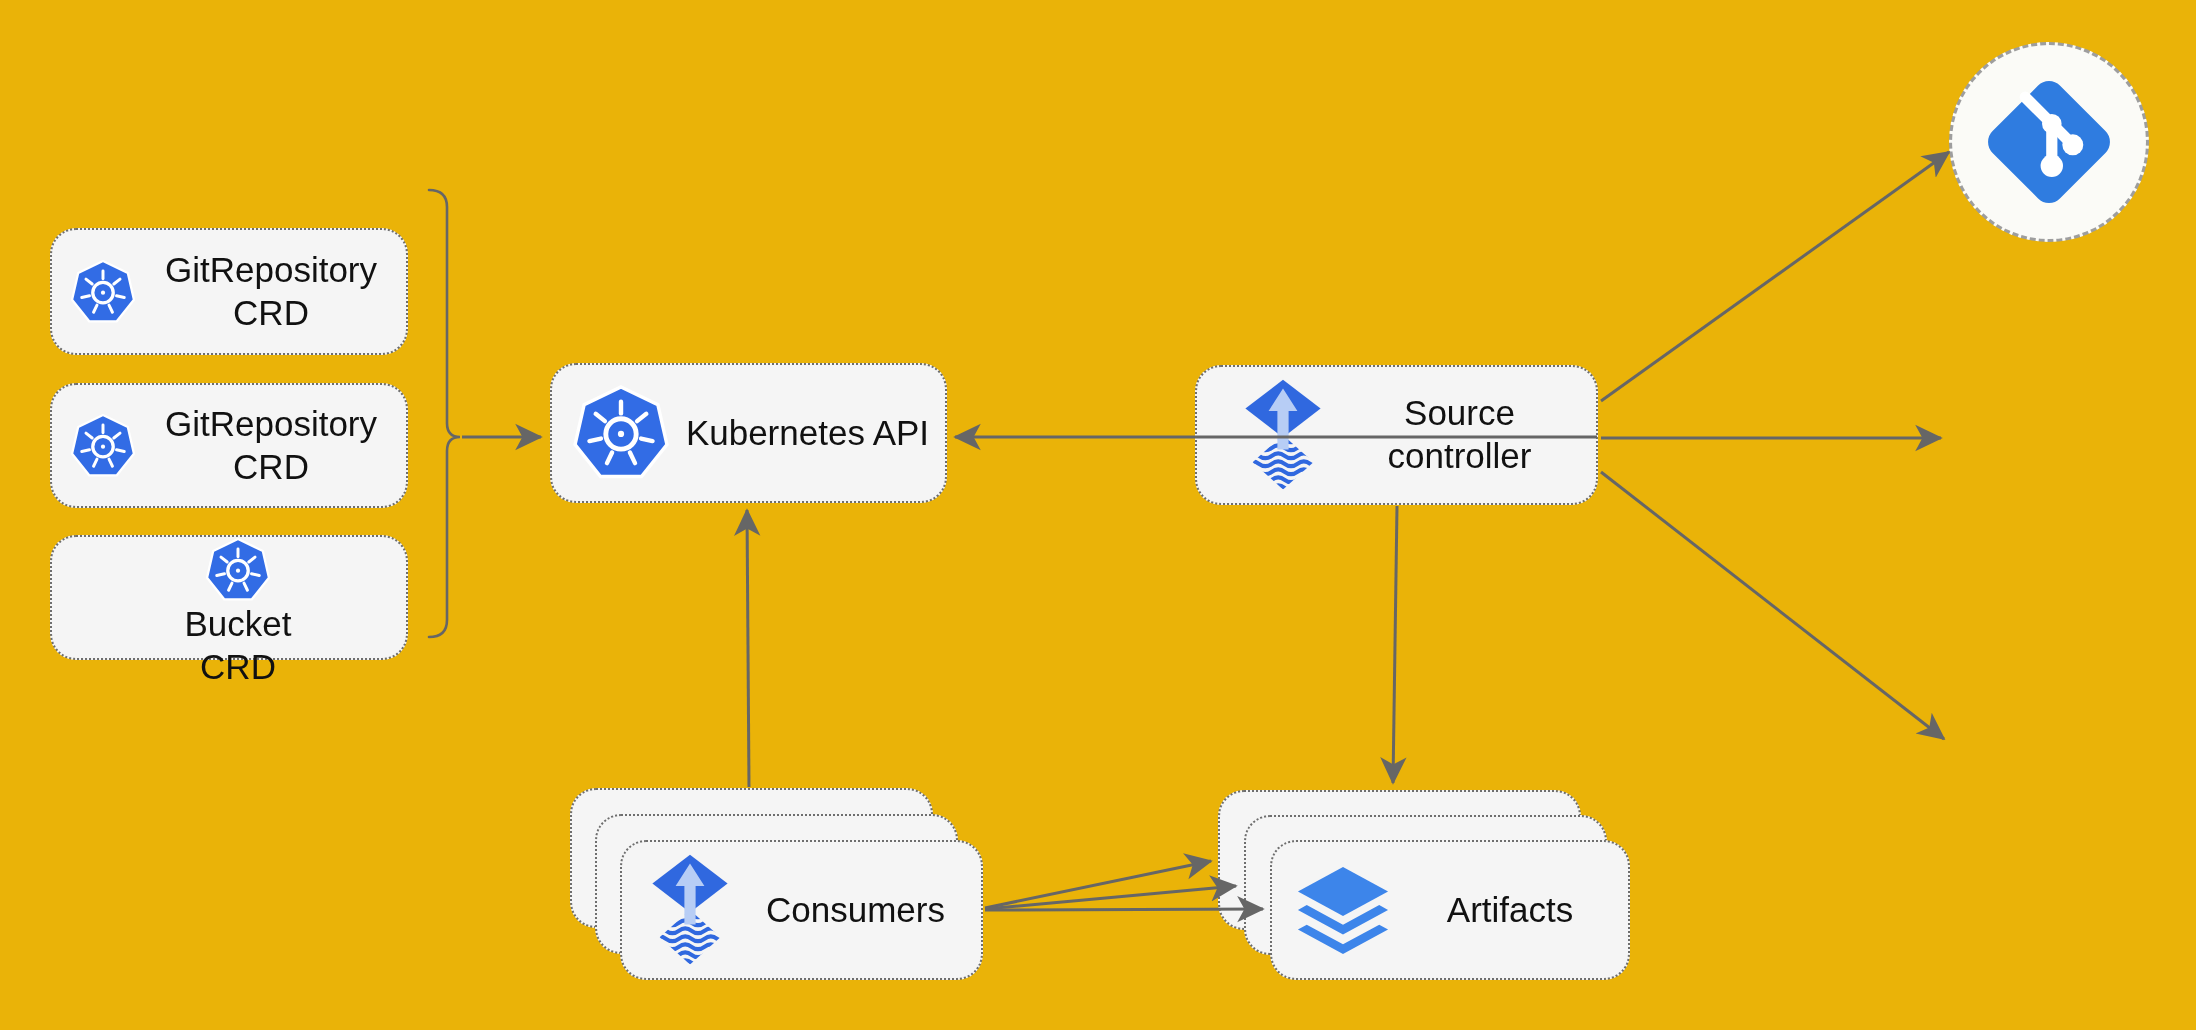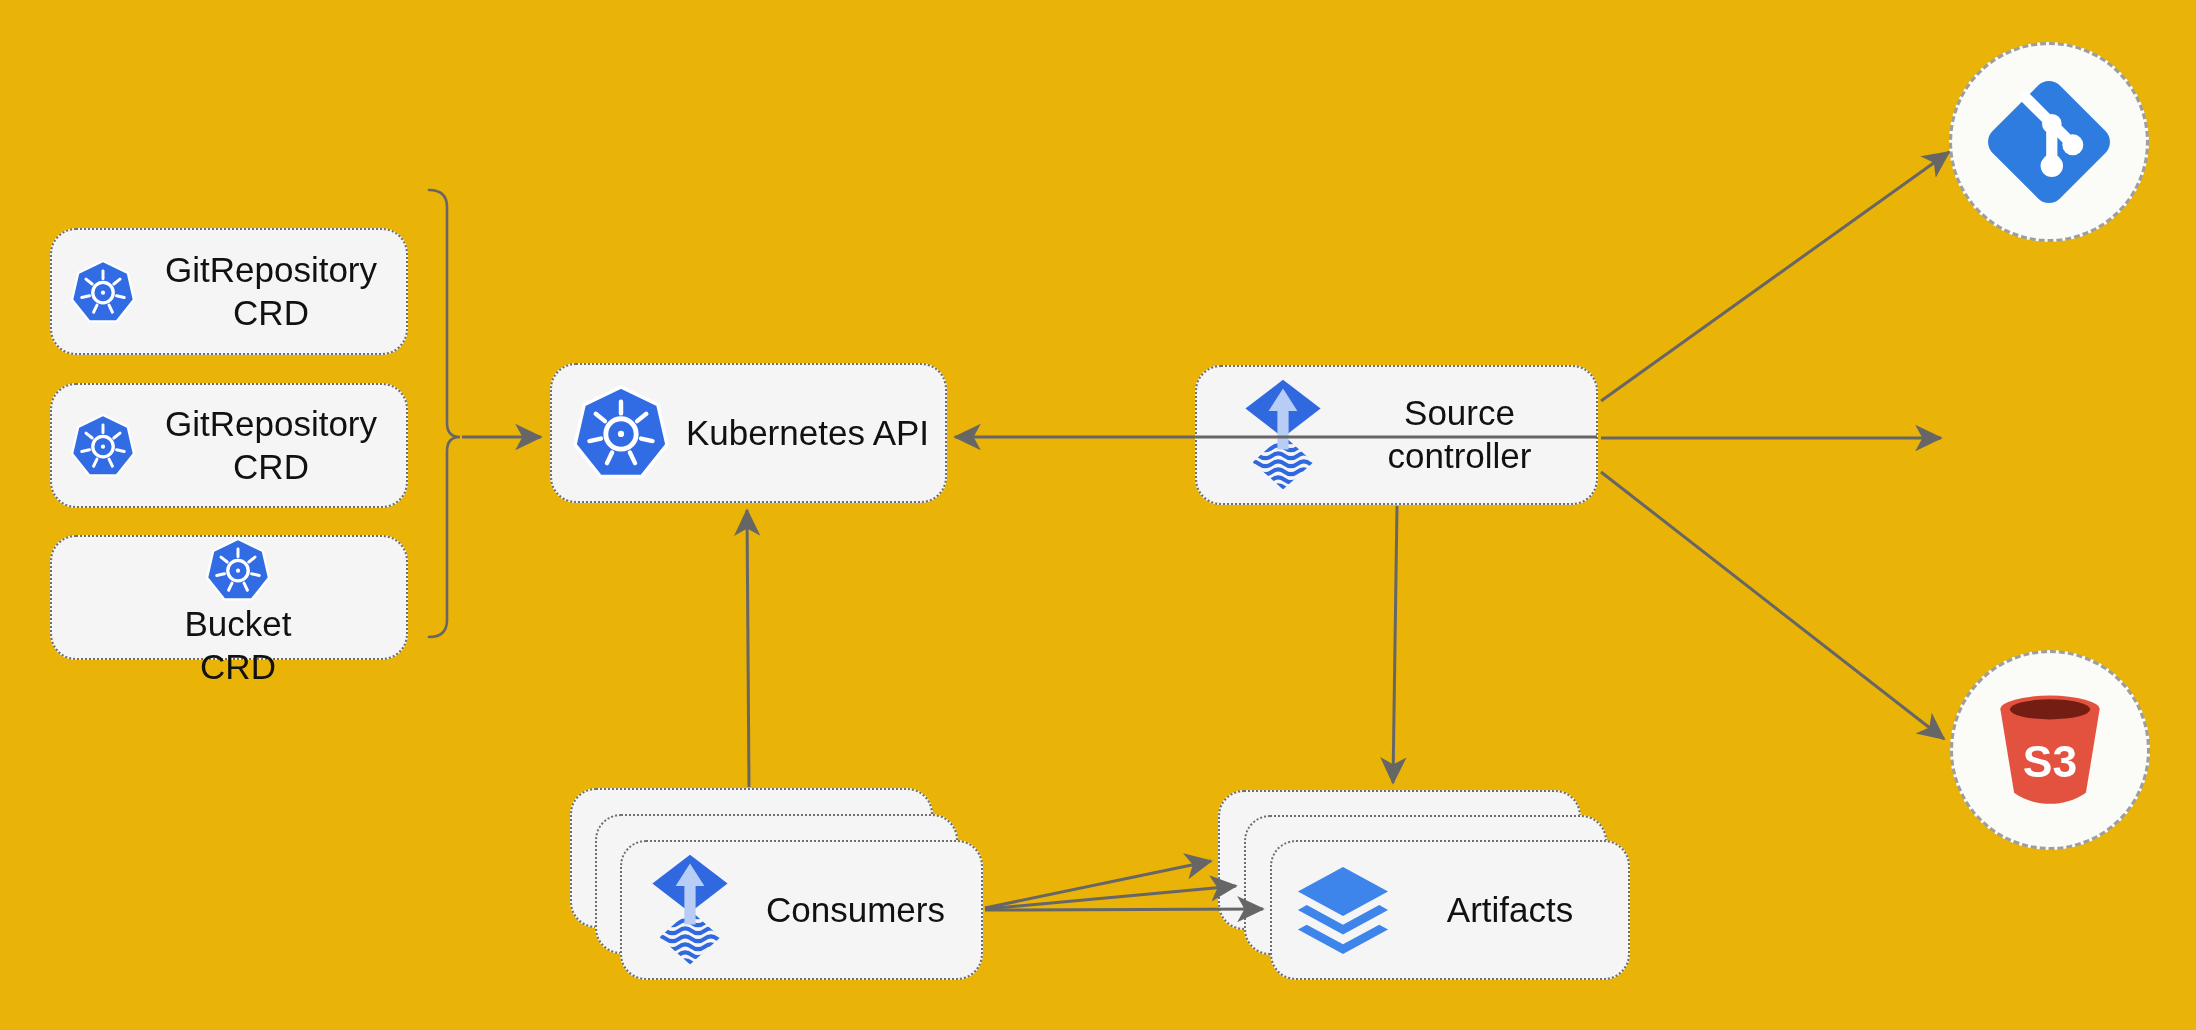--- a/index.html
+++ b/index.html
@@ -214,30 +214,20 @@
           <line x1="52" y1="38" x2="52" y2="63"></line>
         </g>
         <circle cx="52" cy="37" r="7" fill="#fff"></circle>
         <circle cx="67" cy="52" r="7.5" fill="#fff"></circle>
         <circle cx="52" cy="67" r="8" fill="#fff"></circle>
       </svg>
     </span>
   </div>
 
 
-  <div class="circle" id="circle-s3">
-    <span class="icon-wrap">
-      <svg width="120" height="132" viewBox="0 0 110 125">
-        <path d="M8,24 C8,38 102,38 102,24 L89,103 C70,117 40,117 21,103 Z" fill="#E2523E"></path>
-        <ellipse cx="55" cy="24" rx="47" ry="13" fill="#E2523E"></ellipse>
-        <ellipse cx="55" cy="24" rx="38" ry="9.5" fill="#731D13"></ellipse>
-        <text x="55" y="88" text-anchor="middle" font-family="Liberation Sans, sans-serif" font-weight="bold" font-size="42" fill="#ffffff">S3</text>
-      </svg>
-    </span>
-  </div>
 
   <svg class="edges">
     <defs>
       <marker id="ah" markerWidth="10" markerHeight="10" refX="8.6" refY="5" orient="auto" markerUnits="strokeWidth">
         <path d="M0,0.6 L9.2,5 L0,9.4 L2.4,5 Z" fill="#666666"></path>
       </marker>
     </defs>
 
     <path class="brace" d="M429,190 Q447,190 447,207 L447,423 C447,432 451,437 460,437 C451,437 447,442 447,451 L447,620 Q447,637 429,637"></path>
 

